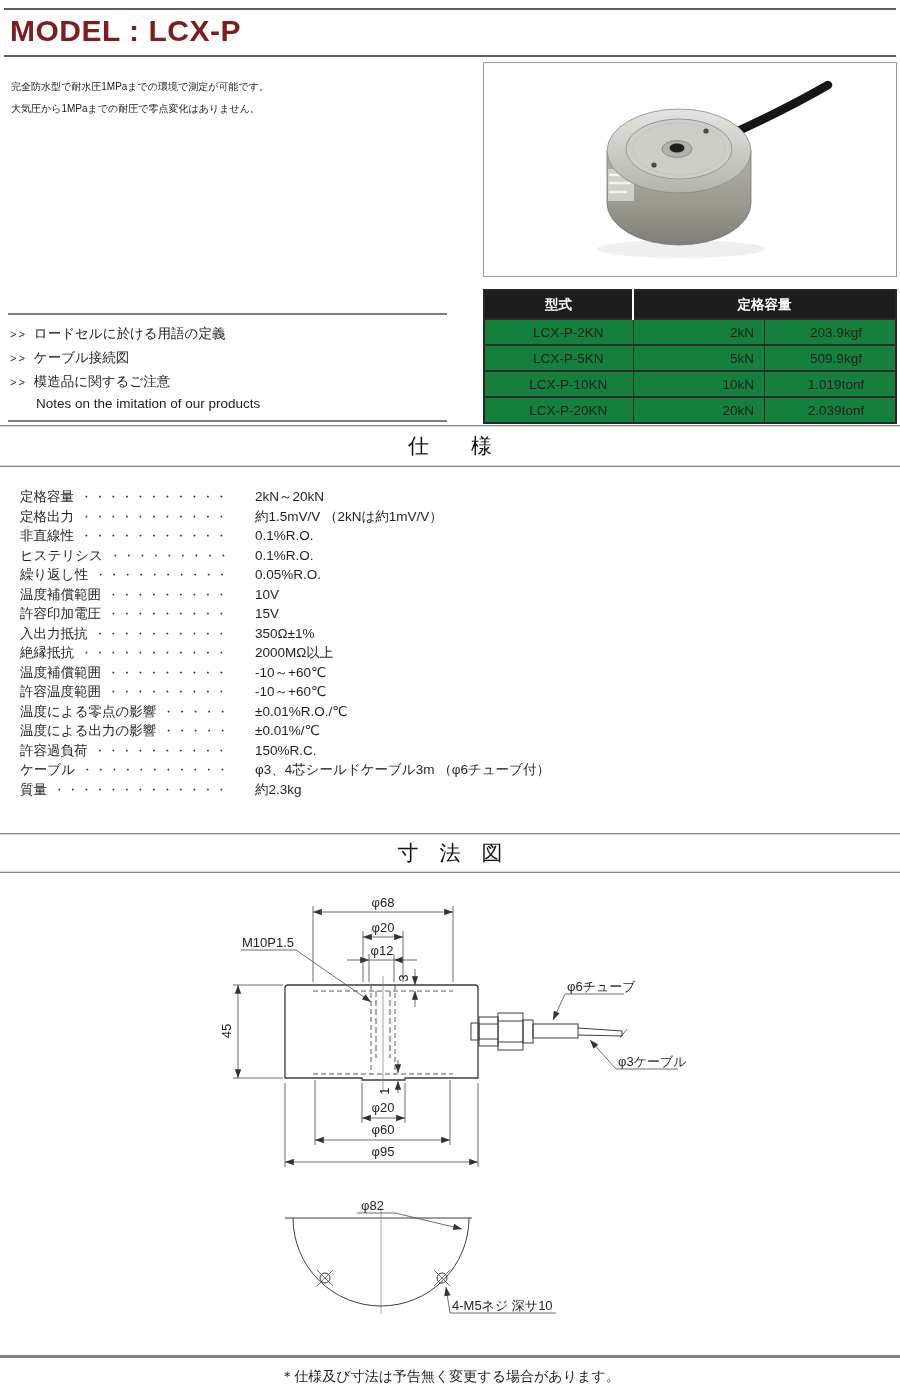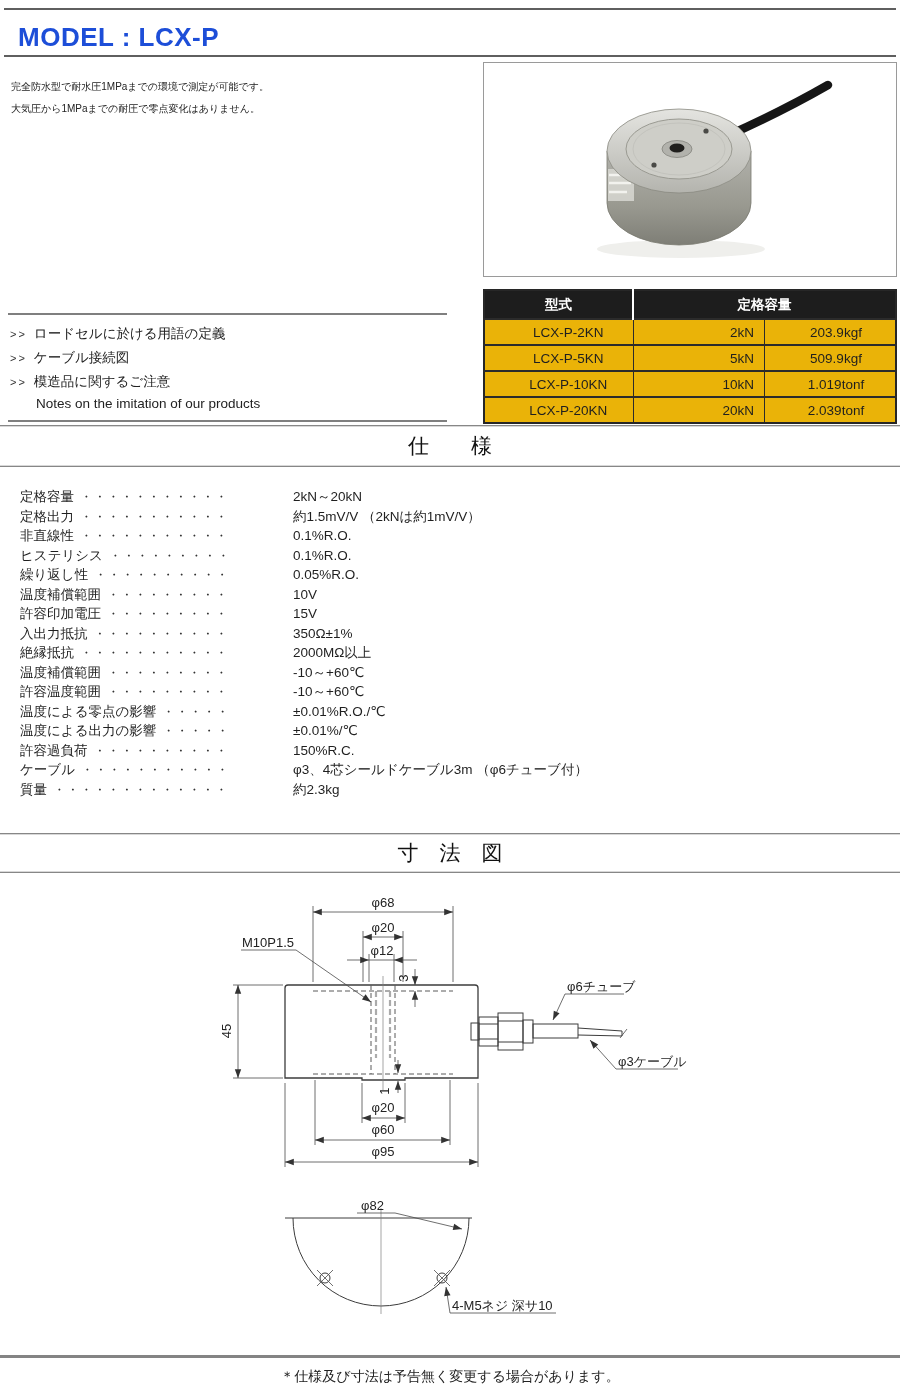--- a/index.html
+++ b/index.html
@@ -1,45 +1,45 @@
 <!DOCTYPE html>
 <html><head>
 <meta charset="utf-8">
 <style>
   html,body{margin:0;padding:0;background:#fff;}
   .page{position:relative;width:900px;height:1400px;background:#ffffff;overflow:hidden;
         font-family:"Liberation Sans","DejaVu Sans",sans-serif;color:#1f1f1f;}
   .rule{position:absolute;left:4px;right:4px;height:0;border-top:2px solid #5f5f5f;}
-  .page-title{position:absolute;left:10px;top:14px;font-size:26px;font-weight:bold;color:#1d4ed8;
-        letter-spacing:0.5px;margin:8px;}
+  .page-title{position:absolute;left:10px;top:14px;font-size:30px;font-weight:bold;color:#7f1d1d;
+        letter-spacing:0.5px;margin:0;}
   .desc{position:absolute;left:11px;top:76px;font-size:10px;line-height:22px;color:#222;}
   .photo-box{position:absolute;left:483px;top:62px;width:412px;height:213px;border:1px solid #9a9a9a;background:#fff;}
   
   .links{position:absolute;left:8px;top:313px;width:437px;border-top:2px solid #7f7f7f;
         border-bottom:2px solid #7f7f7f;padding:7px 0 6px 2px;font-size:13.5px;color:#222;}
   .link-row{line-height:23px;cursor:pointer;}
   .link-prefix{font-size:11px;letter-spacing:2px;margin-right:7px;color:#333;}
   .link-sub{margin-left:26px;line-height:20px;color:#222;}
   
   .cap-table{position:absolute;left:483px;top:289px;width:414px;border-collapse:collapse;
         font-size:13.5px;table-layout:fixed;border:2px solid #272727;}
   .cap-table th{background:#1d1d1d;color:#fff;font-weight:bold;height:25px;font-size:13.5px;}
   .cap-table th.th-model{width:145px;border-right:2px solid #ffffff;}
-  .cap-table td{border:1px solid #2b2b2b;border-top:2px solid #2b2b2b;height:22px;background:#eab308;padding-left:20px;}
+  .cap-table td{border:1px solid #2b2b2b;border-top:2px solid #2b2b2b;height:22px;background:#15803d;padding-left:20px;}
   .cap-table td.c-model{text-align:center;}
   .cap-table td.c-kn{text-align:right;padding-right:10px;width:116px;}
   .cap-table td.c-conv{text-align:center;padding-right:8px;width:145px;}
   
   .section-band{position:absolute;left:0;width:100%;display:flex;align-items:center;justify-content:center;
         border-top:1px solid #878787;border-bottom:1px solid #878787;
         box-shadow:inset 0 1px 0 #d8d8d8, inset 0 -1px 0 #d8d8d8;}
   .section-title{font-size:21px;color:#111;}
   
   .spec{position:absolute;left:20px;top:487px;font-size:13.5px;color:#1f1f1f;}
-  .spec-row{display:flex;height:19.5px;line-height:19.5px;white-space:nowrap;gap:38px;}
+  .spec-row{display:flex;height:19.5px;line-height:19.5px;white-space:nowrap;}
   .spec-left{width:218px;overflow:hidden;}
   .spec-dots{letter-spacing:1px;font-size:12.5px;color:#333;margin-left:6px;}
   .spec-value{margin-left:17px;}
   
   .drawing{position:absolute;left:0;top:890px;}
   .drawing text{font-family:"Liberation Sans","DejaVu Sans",sans-serif;font-size:13px;fill:#222;}
   .ol{fill:none;stroke:#3c3c3c;stroke-width:1.3;}
   .ol1{fill:none;stroke:#3c3c3c;stroke-width:1;}
   .tl{fill:none;stroke:#4a4a4a;stroke-width:0.8;}
   .hid{fill:none;stroke:#5a5a5a;stroke-width:1;stroke-dasharray:5 3;}

